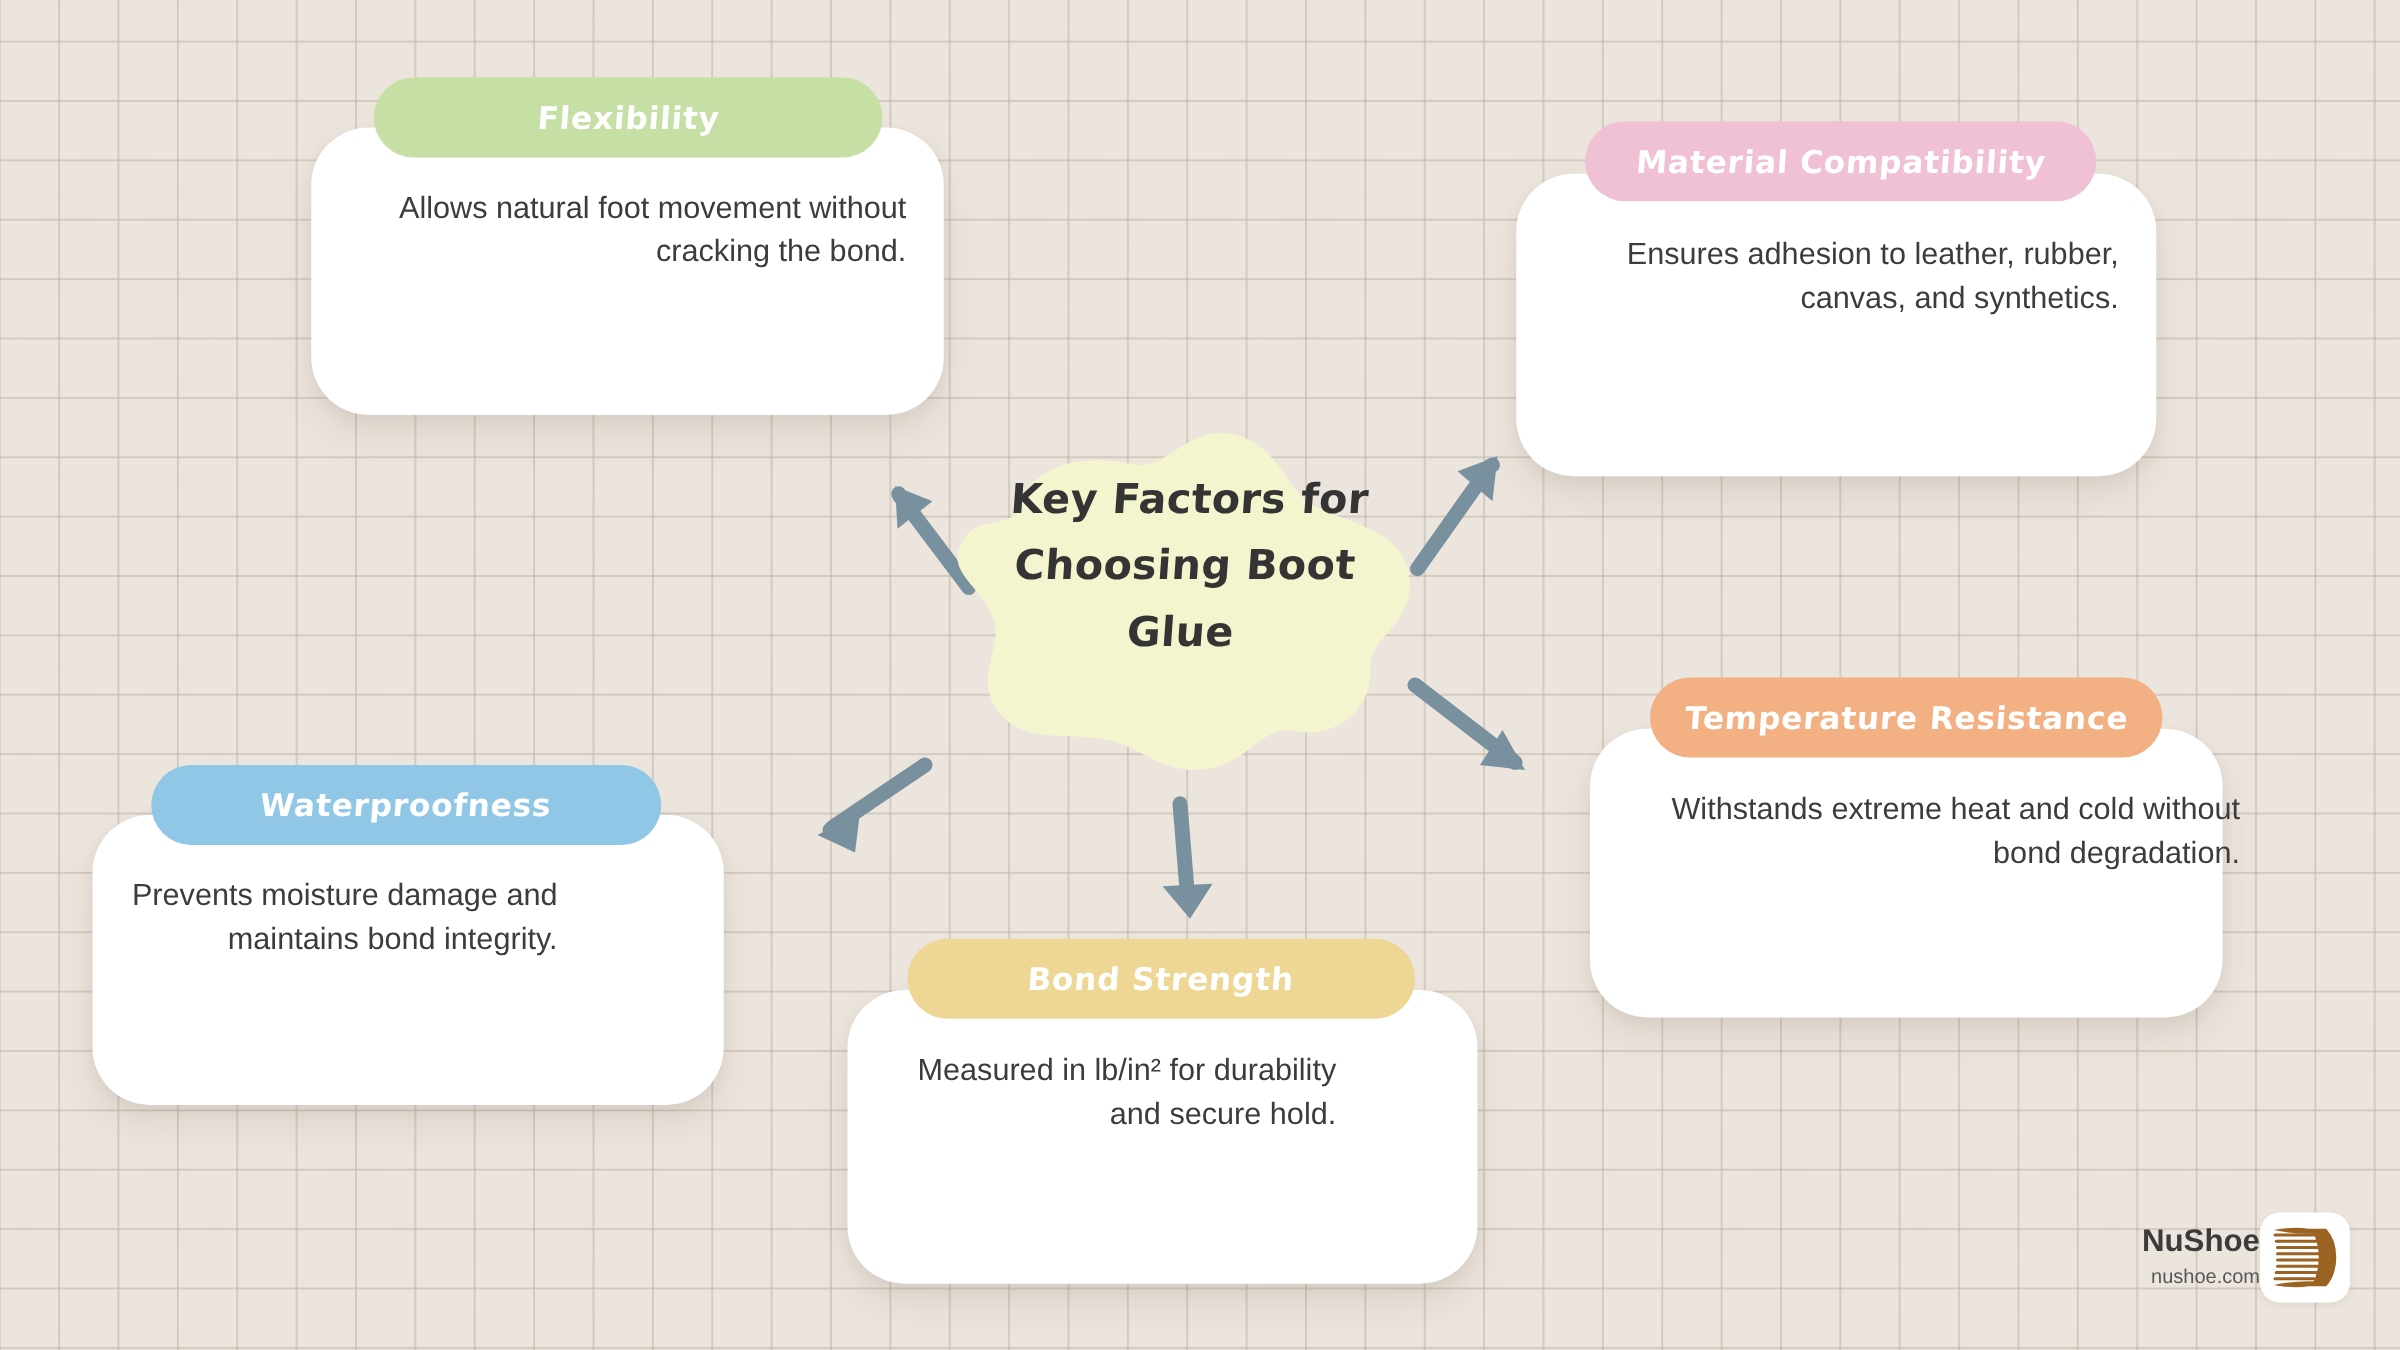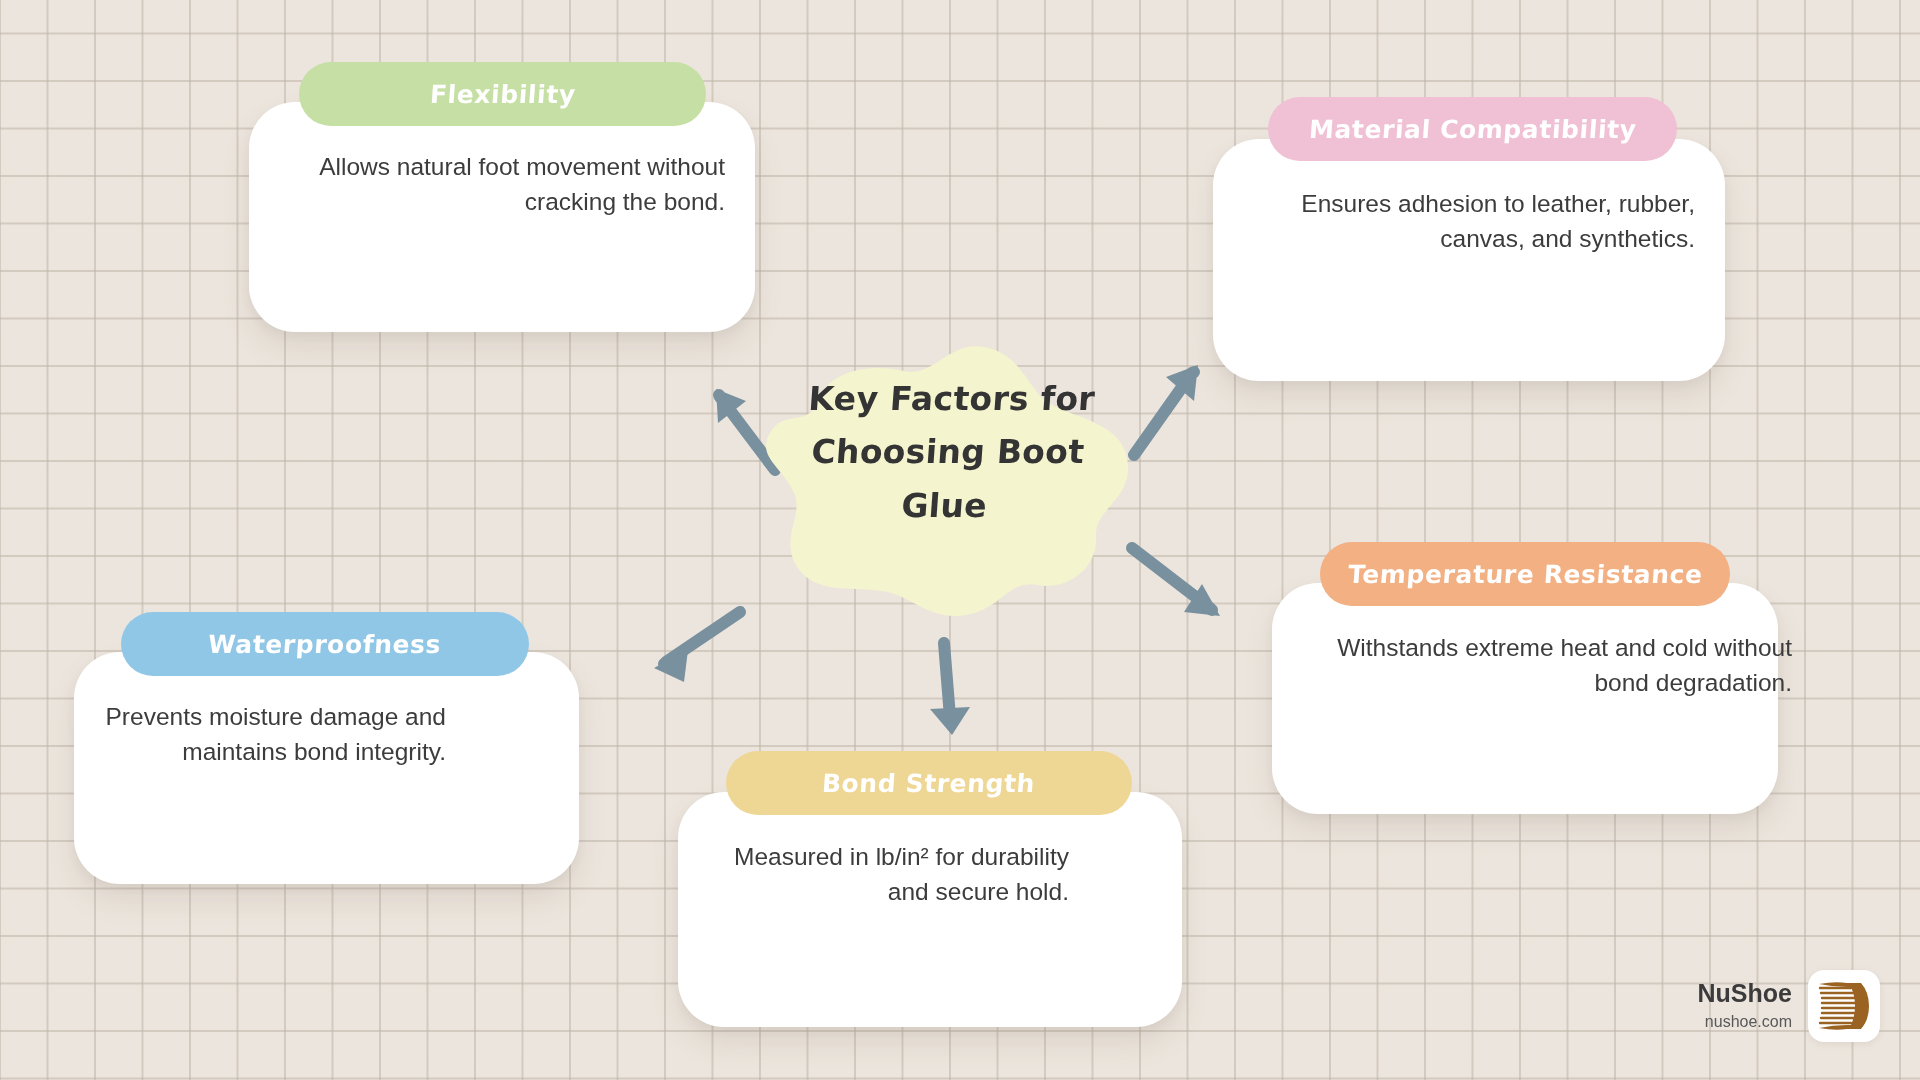--- a/index.html
+++ b/index.html
@@ -112,21 +112,20 @@
   }
   .arrow svg { display:block; overflow: visible; }
 
   
   #logo {
     position: absolute;
     right: 40px;
     bottom: 38px;
     display: flex;
     align-items: center;
-    gap: 16px;
     z-index: 6;
   }
   #logo-text { text-align: right; }
   #logo-name {
     font-size: 25px;
     font-weight: bold;
     color: #3b3b3b;
     line-height: 1.15;
   }
   #logo-url {

